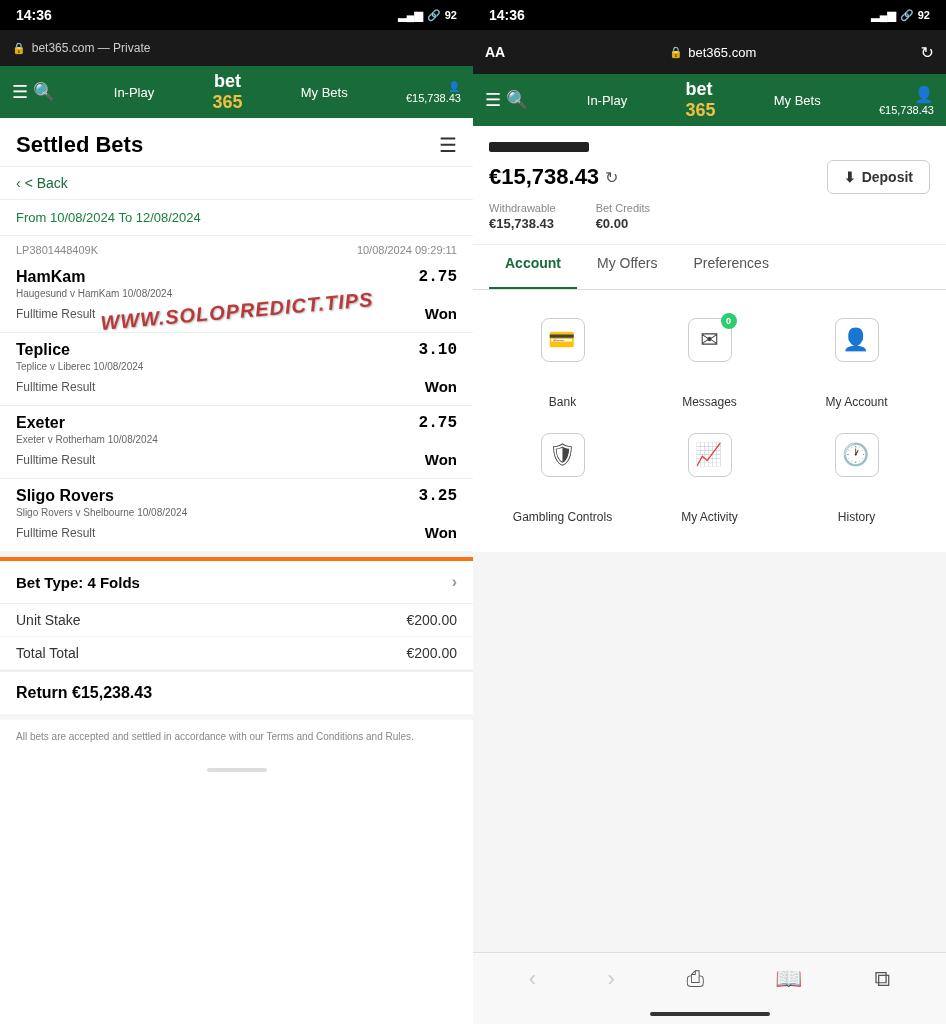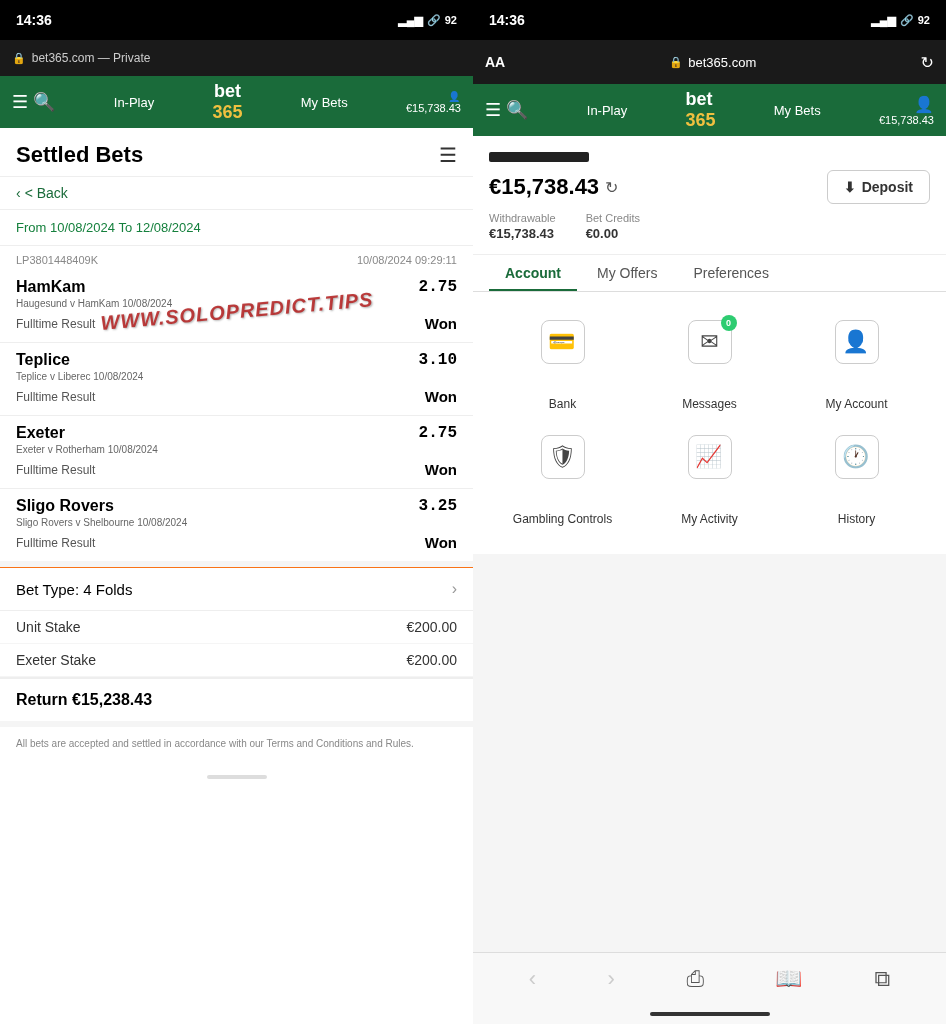--- a/index.html
+++ b/index.html
@@ -25,21 +25,21 @@
 
     .status-bar {
       background: #000;
       color: #fff;
       display: flex;
       justify-content: space-between;
       align-items: center;
       padding: 6px 16px;
       font-size: 13px;
       font-weight: 600;
-      height: 40px;
+      height: 30px;
     }
     .status-bar .time { font-weight: 700; font-size: 14px; }
     .status-icons { display: flex; align-items: center; gap: 4px; font-size: 11px; }
 
     .browser-bar {
       background: #1a1a1a;
       padding: 6px 12px;
       display: flex;
       align-items: center;
       gap: 6px;
@@ -145,24 +145,24 @@
       font-style: italic;
       letter-spacing: 1px;
       text-shadow: 1px 1px 2px rgba(0,0,0,0.3);
     }
 
     .bet-type-row {
       padding: 12px 16px;
       display: flex;
       justify-content: space-between;
       align-items: center;
-      border-top: 1px solid #f97316;
+      border-top: 4px solid #f97316;
       border-bottom: 1px solid #eee;
       font-size: 15px;
-      font-weight: 400;
+      font-weight: 700;
       color: #000;
     }
     .chevron-right { font-size: 16px; color: #999; }
 
     .bet-detail-row {
       padding: 8px 16px;
       display: flex;
       justify-content: space-between;
       font-size: 14px;
       color: #333;
@@ -268,34 +268,34 @@
       align-items: center;
       gap: 6px;
       font-size: 14px;
       font-weight: 600;
       color: #333;
       cursor: pointer;
     }
 
     .withdrawable-row {
       display: flex;
-      gap: 30px;
+      gap: 40px;
       margin-top: 8px;
     }
     .withdraw-item label { font-size: 11px; color: #888; display: block; }
     .withdraw-item span { font-size: 13px; font-weight: 600; color: #333; }
 
     .account-tabs {
       display: flex;
       border-bottom: 1px solid #ddd;
       padding: 0 16px;
       background: #fff;
     }
     .account-tab {
-      padding: 10px 16px 8px;
+      padding: 10px 16px 16px;
       font-size: 14px;
       font-weight: 500;
       color: #555;
       cursor: pointer;
       border-bottom: 2px solid transparent;
       margin-right: 4px;
     }
     .account-tab.active {
       color: #1a6b3a;
       border-bottom: 2px solid #1a6b3a;
@@ -499,21 +499,21 @@
   <div class="bet-type-row">
     <span>Bet Type: 4 Folds</span>
     <span class="chevron-right">›</span>
   </div>
 
   <div class="bet-detail-row">
     <span>Unit Stake</span>
     <span>€200.00</span>
   </div>
   <div class="bet-detail-row">
-    <span>Exeter Stake</span>
+    <span>Total Total</span>
     <span>€200.00</span>
   </div>
 
   <div class="return-row">
     <span>Return €15,238.43</span>
   </div>
 
   <div class="footer-text">All bets are accepted and settled in accordance with our Terms and Conditions and Rules.</div>
 
   <div style="display:flex;justify-content:center;padding:8px 0;">

